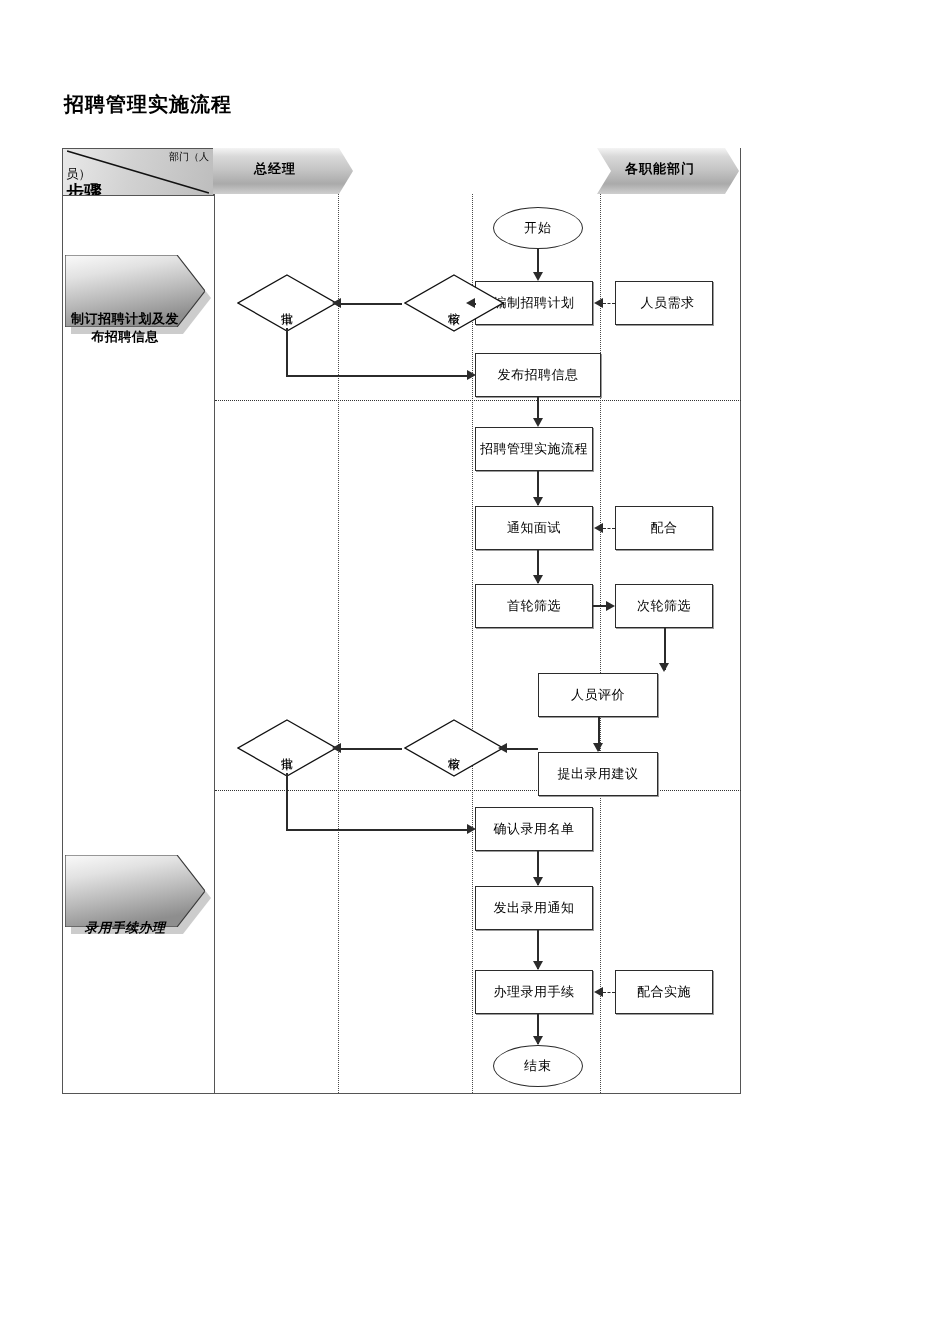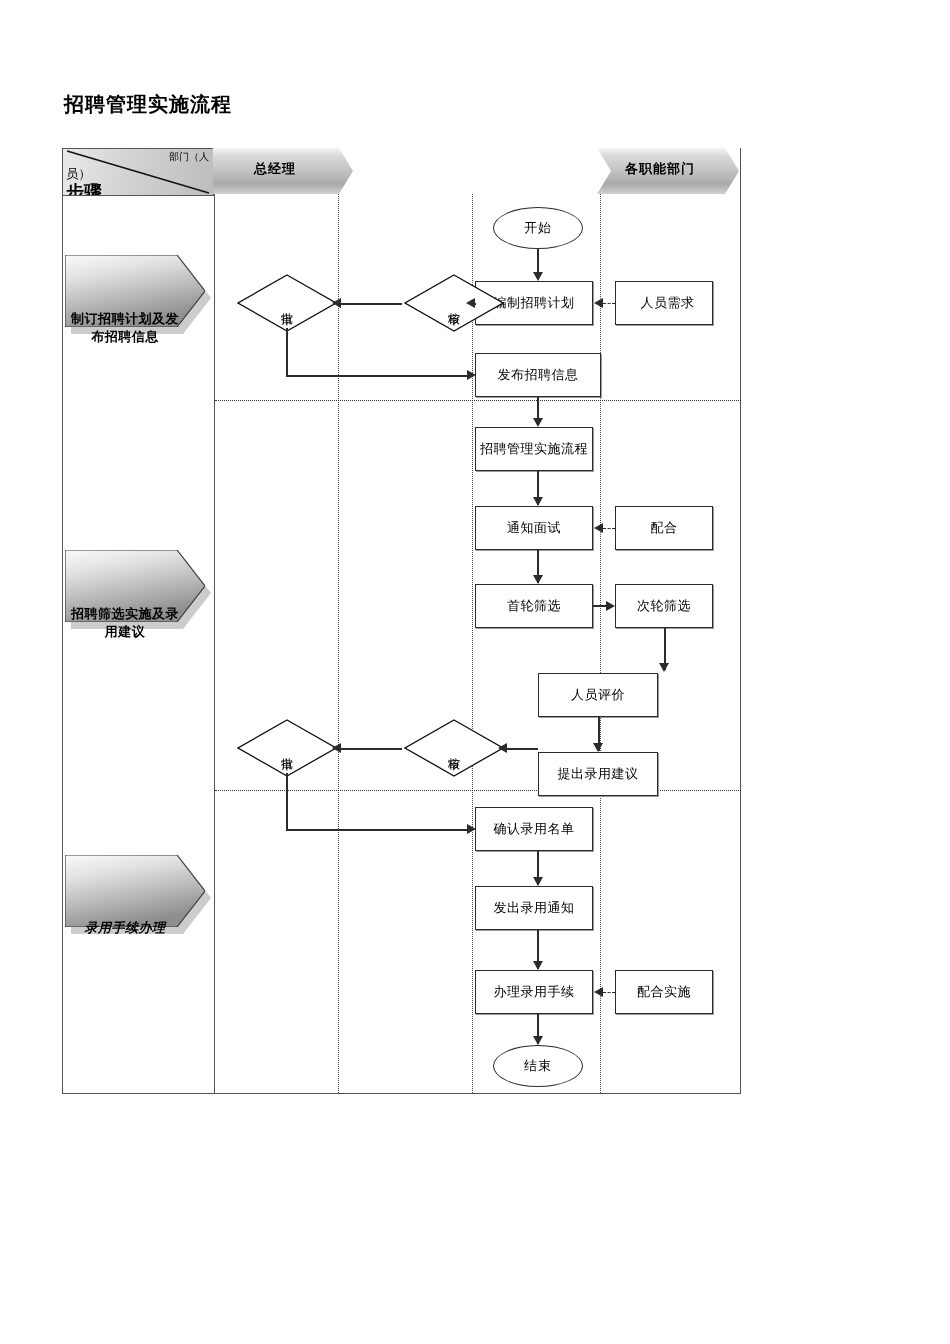--- a/index.html
+++ b/index.html
@@ -125,37 +125,20 @@
             <stop offset="30%" stop-color="#e2e2e2"></stop>
         <stop offset="65%" stop-color="#b9b9b9"></stop>
             <stop offset="100%" stop-color="#8e8e8e"></stop>
       </linearGradient>
         </defs>
       <polygon points="0,0 112,0 140,36 112,72 0,72" fill="url(#sg1)" stroke="#3a3a3a" stroke-width="1.2"></polygon>
     </svg>
     <div class="lbl">制订招聘计划及发布招聘信息</div>
   </div>
 
-  <div class="step" style="left:3px;top:402px;">
-    <svg class="shadow" width="140" height="72" viewBox="0 0 140 72">
-      <polygon points="0,0 112,0 140,36 112,72 0,72" fill="#cccccc"></polygon>
-    </svg>
-    <svg class="body" width="140" height="72" viewBox="0 0 140 72">
-      <defs>
-          <linearGradient id="sg2" x1="0" y1="0" x2="0.35" y2="1">
-        <stop offset="0%" stop-color="#fafafa"></stop>
-            <stop offset="30%" stop-color="#e2e2e2"></stop>
-        <stop offset="65%" stop-color="#b9b9b9"></stop>
-            <stop offset="100%" stop-color="#8e8e8e"></stop>
-      </linearGradient>
-        </defs>
-      <polygon points="0,0 112,0 140,36 112,72 0,72" fill="url(#sg2)" stroke="#3a3a3a" stroke-width="1.2"></polygon>
-    </svg>
-    <div class="lbl">招聘筛选实施及录用建议</div>
-  </div>
 
   <div class="step" style="left:3px;top:707px;font-style:italic;">
     <svg class="shadow" width="140" height="72" viewBox="0 0 140 72">
       <polygon points="0,0 112,0 140,36 112,72 0,72" fill="#cccccc"></polygon>
     </svg>
     <svg class="body" width="140" height="72" viewBox="0 0 140 72">
       <defs>
           <linearGradient id="sg3" x1="0" y1="0" x2="0.35" y2="1">
         <stop offset="0%" stop-color="#fafafa"></stop>
             <stop offset="30%" stop-color="#e2e2e2"></stop>

